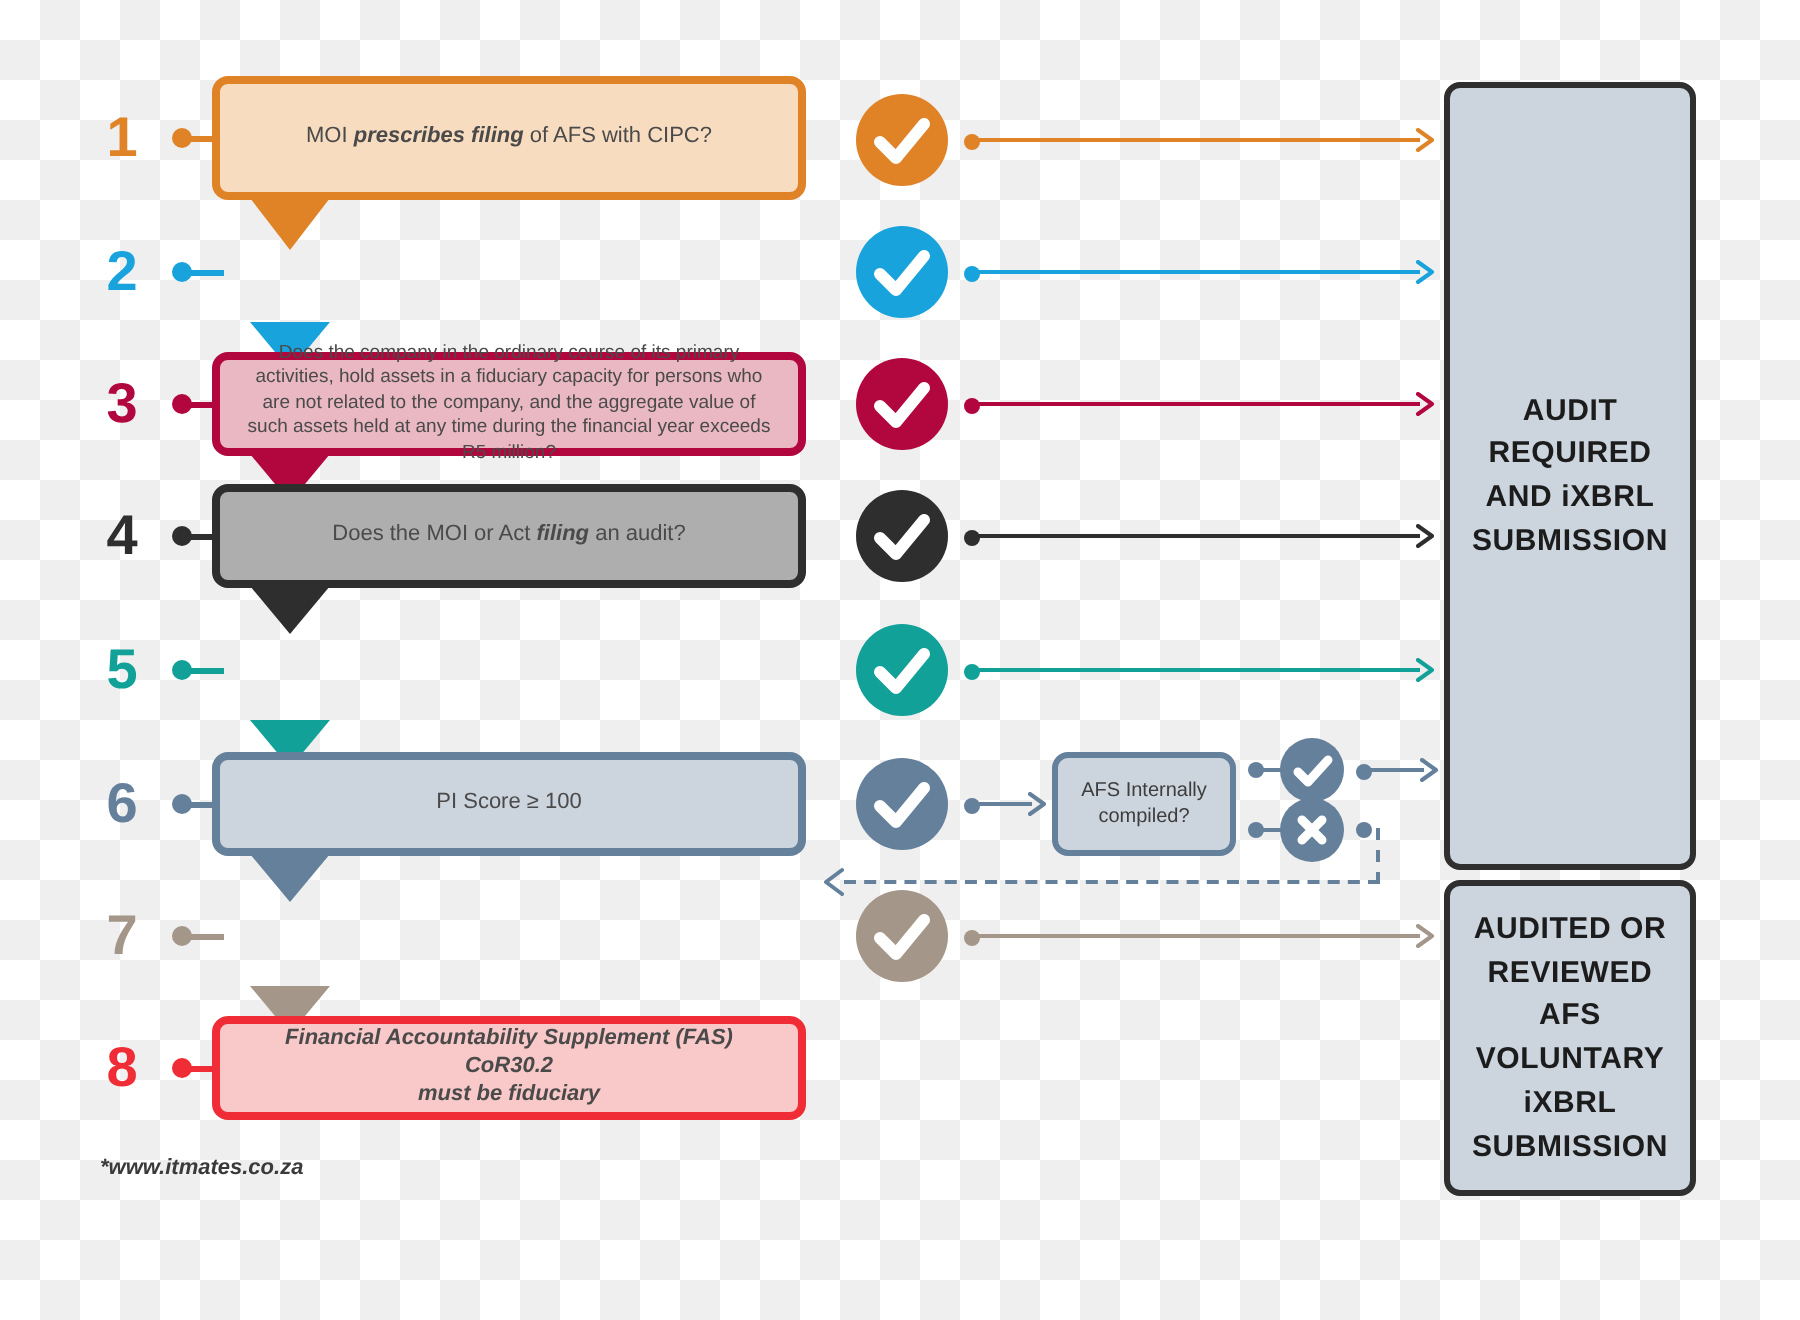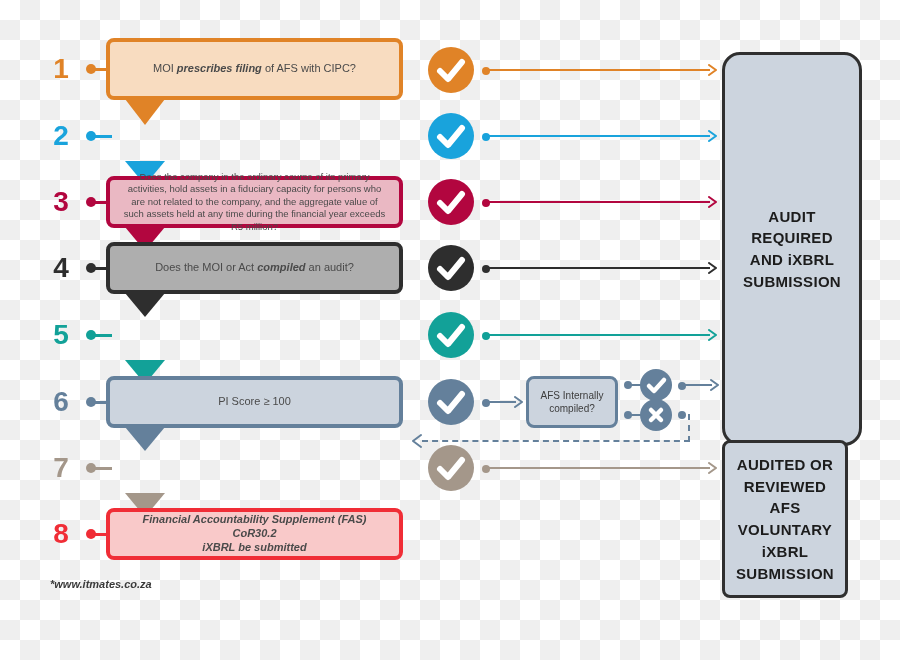--- a/index.html
+++ b/index.html
@@ -68,21 +68,21 @@
   }
   
   .dashseg{position:absolute;}
   .footer{position:absolute;font-size:11px;color:#3a3a3a;font-style:italic;font-weight:bold;}
 </style>
 </head>
 <body>
 
 <div id="stage">
 
-  <div class="panel" style="left:722px;top:52px;width:140px;height:394px;border-radius:18px;">
+  <div class="panel" style="left:722px;top:41px;width:126px;height:394px;">
     <span>AUDIT
 REQUIRED
 AND iXBRL
 SUBMISSION</span>
   </div>
   <div class="panel" style="left:722px;top:440px;width:126px;height:158px;">
     <span>AUDITED OR
 REVIEWED AFS
 VOLUNTARY
 iXBRL
@@ -157,21 +157,21 @@
         </svg>
       </span>
   </div>
 
   <div class="num" style="left:44px;top:254px;color:#2e2e2e;">4</div>
   <div class="dotstub" style="left:86px;top:263px;width:26px;">
     <span class="dot" style="background:#2e2e2e;"></span>
     <span class="stub" style="width:21px;background:#2e2e2e;"></span>
   </div>
   <div class="box thick" style="left:106px;top:242px;width:297px;height:52px;border-color:#2e2e2e;background:#aeaeae;">
-    <span>Does the MOI or Act <i>compiled</i> an audit?</span>
+    <span>Does the MOI or Act <i>filing</i> an audit?</span>
   </div>
   <div class="tri" style="left:125px;top:293px;border-top:24px solid #2e2e2e;"></div>
   <div class="circ" style="left:428px;top:245px;width:46px;height:46px;background:#2e2e2e;">
     <svg width="46" height="46" viewBox="0 0 46 46">
         <path d="M12 24 L20 32 L34 15" stroke="#fff" stroke-width="6" fill="none" stroke-linecap="round" stroke-linejoin="round"></path>
       </svg>
   </div>
   <div class="arrow" style="left:482px;top:261px;width:236px;">
     <span class="adot" style="background:#2e2e2e;"></span>
     <span class="aline" style="width:224px;background:#2e2e2e;"></span>
@@ -293,17 +293,17 @@
       </span>
   </div>
 
   <div class="num" style="left:44px;top:520px;color:#f02d36;">8</div>
   <div class="dotstub" style="left:86px;top:529px;width:26px;">
     <span class="dot" style="background:#f02d36;"></span>
     <span class="stub" style="width:21px;background:#f02d36;"></span>
   </div>
   <div class="box thick" style="left:106px;top:508px;width:297px;height:52px;border-color:#f02d36;background:#f9c9c9;">
     <span class="ital" style="white-space:pre-line;">Financial Accountability Supplement (FAS) CoR30.2
-iXBRL be submitted</span>
+must be fiduciary</span>
   </div>
 
   <div class="footer" style="left:50px;top:578px;">*www.itmates.co.za</div>
 </div>
 
 </body></html>

